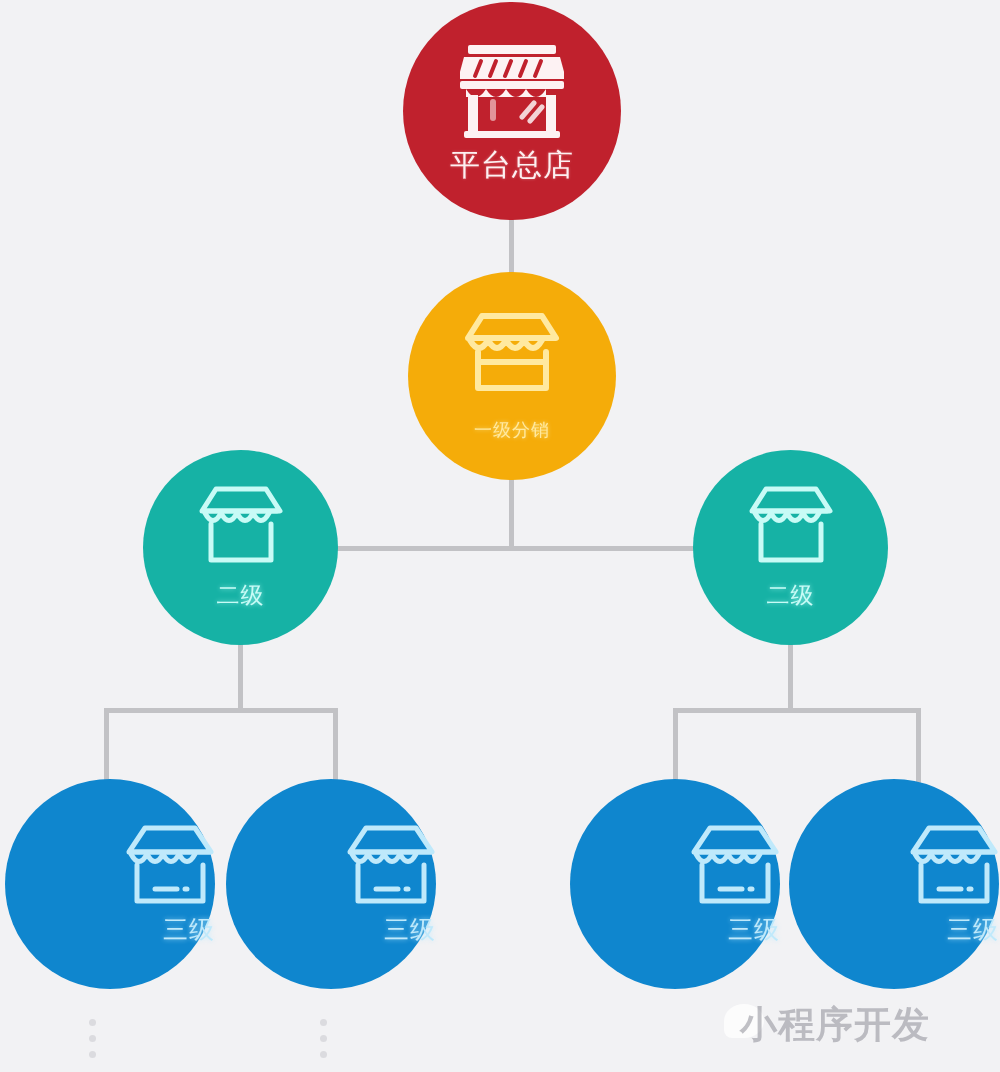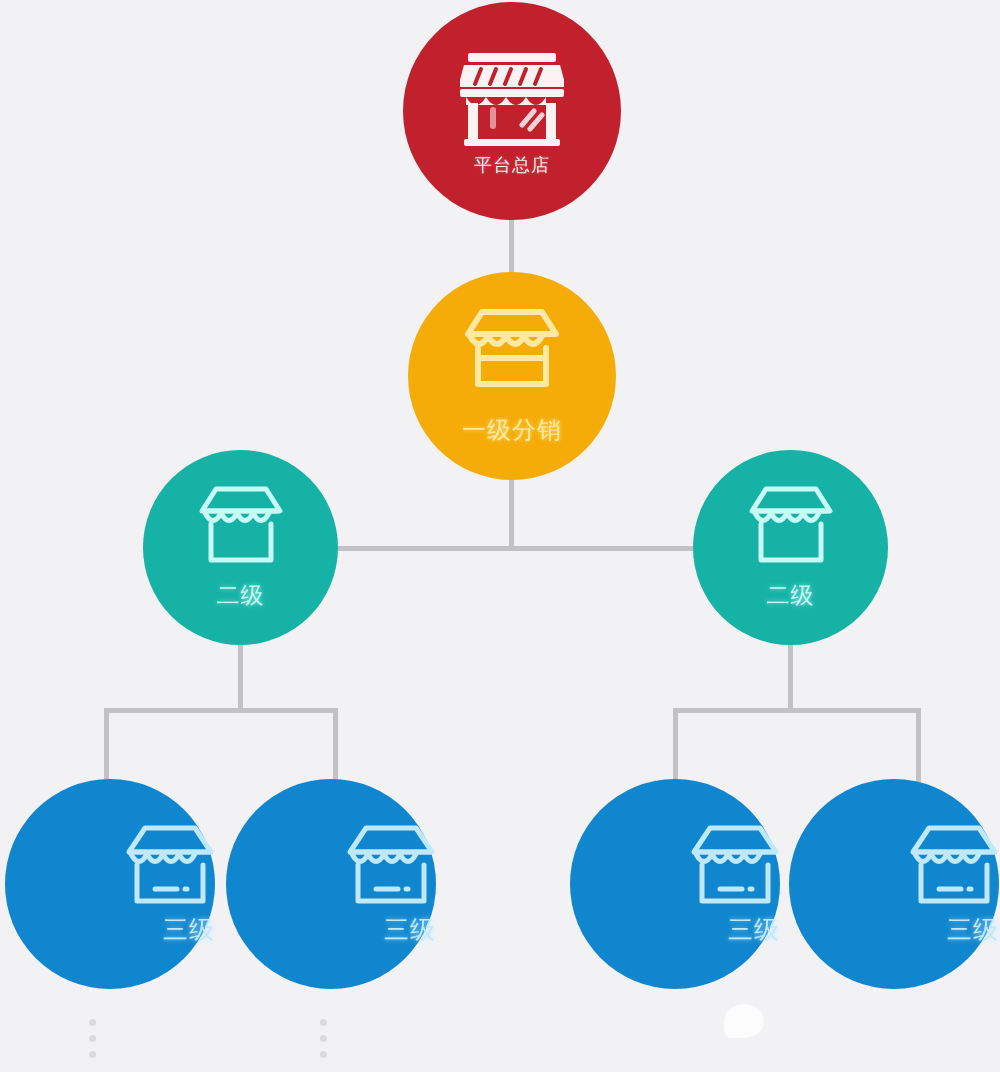--- a/index.html
+++ b/index.html
@@ -50,34 +50,34 @@
 
   
   .node-root {
     left: 403px; top: 2px;
     width: 218px; height: 218px;
     background: #c0212d;
   }
   .node-root .glyph { margin-top: 6px; }
   .node-root .label {
     color: #fdf0f1;
-    font-size: 18px;
+    font-size: 30px;
     margin-top: 6px;
     text-shadow: 0 0 3px rgba(255,255,255,0.35);
   }
 
   
   .node-l1 {
     left: 408px; top: 272px;
     width: 208px; height: 208px;
     background: #f5ac09;
   }
   .node-l1 .label {
     color: #ffe9a0;
-    font-size: 24px;
+    font-size: 18px;
     margin-top: 20px;
     text-shadow: 0 0 4px rgba(255,255,200,0.6);
     text-align: right;
   }
 
   
   .node-l2 {
     width: 195px; height: 195px;
     background: #16b2a5;
     top: 450px;
@@ -315,14 +315,15 @@
     <span></span>
     <span></span>
   </div>
   <div class="ellipsis" style="left:320px; top:1019px;">
     <span></span>
     <span></span>
     <span></span>
   </div>
 
   <div class="wm-badge"></div>
+  <div class="watermark wm-overlay">小程序开发</div>
 
 </div>
 
 </body></html>

